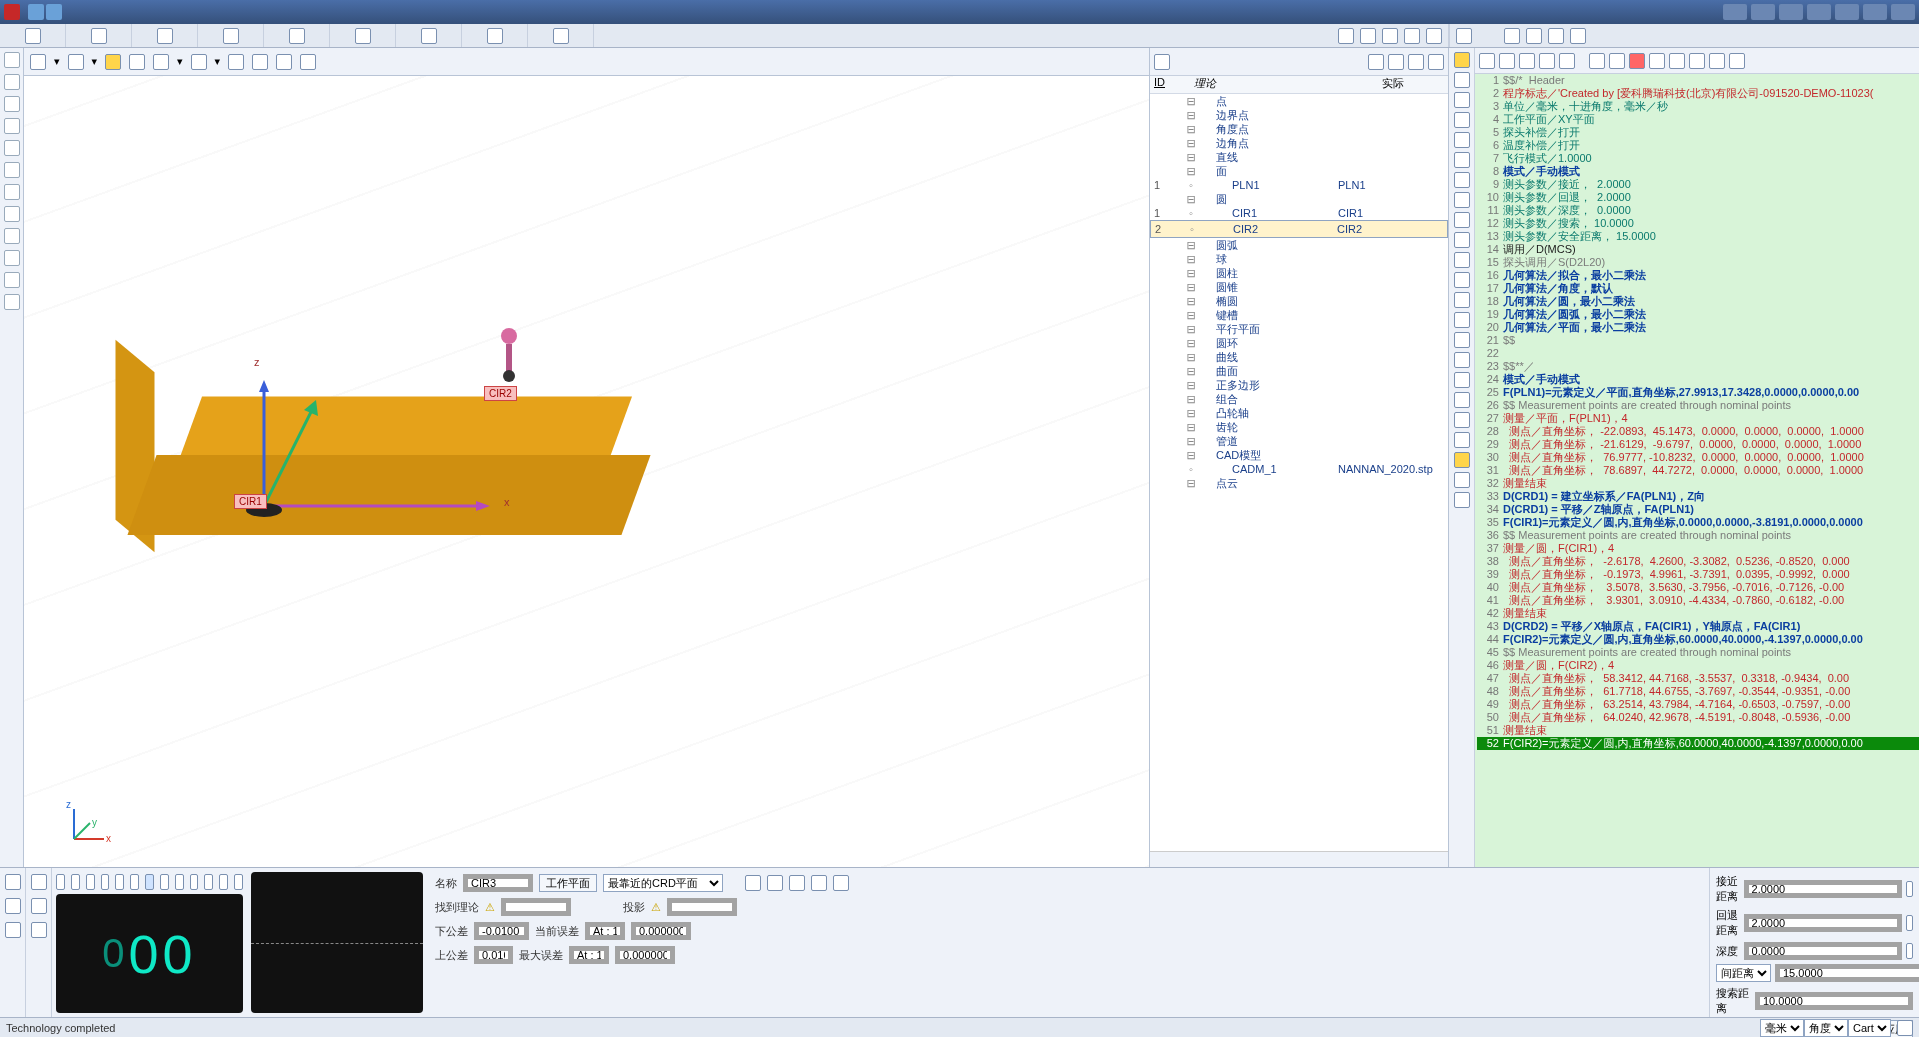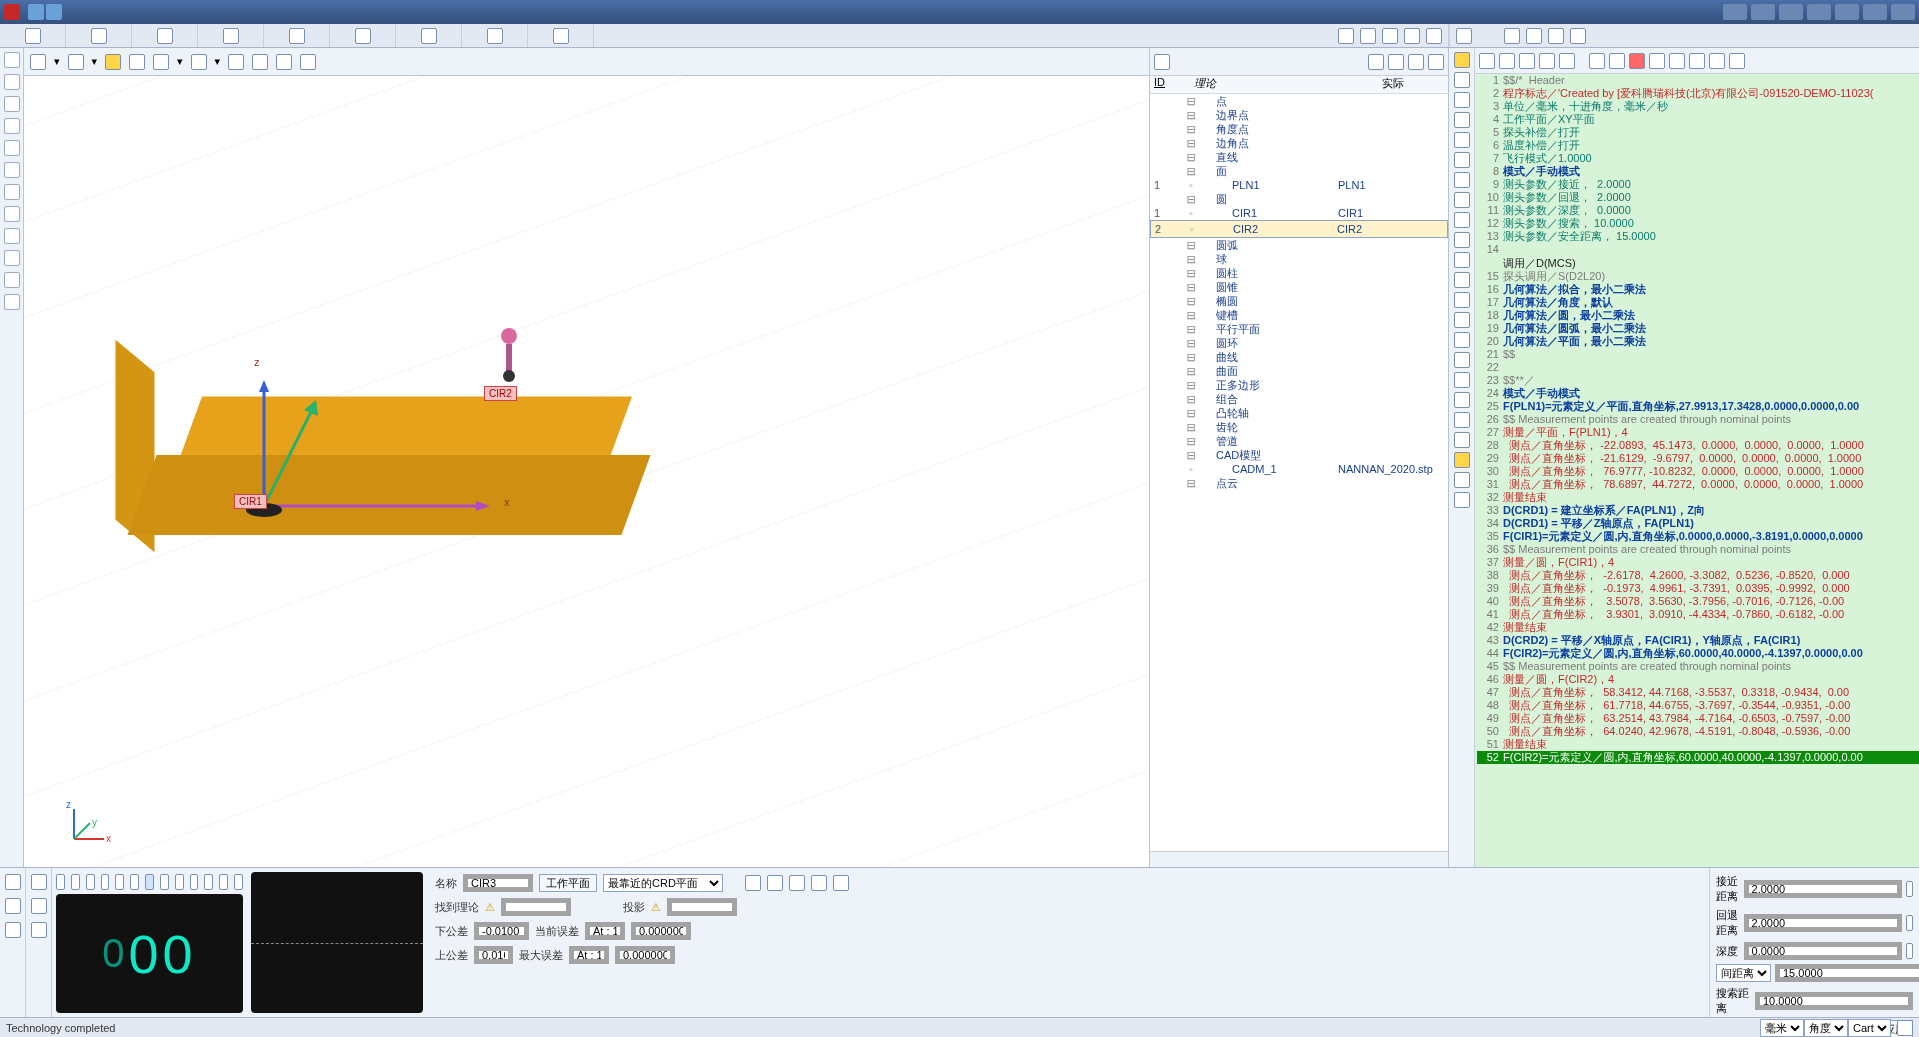--- a/index.html
+++ b/index.html
@@ -53,21 +53,21 @@
 
 
 .codepanel { flex: 0 0 470px; display:flex; background:#fff; }
 .codepanel .lefttabs { width:26px; background:#eef2f9; border-right:1px solid #c7d0df; display:flex; flex-direction:column; align-items:center; gap:4px; padding:4px 0;}
 .codepanel .main { flex:1; display:flex; flex-direction:column; }
 .codetb { height:26px; background:#eef2f9; border-bottom:1px solid #c7d0df; display:flex; align-items:center; gap:4px; padding:0 4px;}
 .code { flex:1; overflow:auto; background:#d8f4d8; font-family: Consolas, monospace; font-size:11px; line-height:13px; white-space:pre; padding-left:2px;}
 .code .ln { display:flex; }
 .code .num { width:26px; text-align:right; color:#777; background:#d8f4d8; padding-right:4px; user-select:none;}
 .code .txt { flex:1; }
-.c-red{color:#c3272b;} .c-blue{color:#0a3ea0;font-weight:bold;} .c-teal{color:#0a7a6d;} .c-gray{color:#7a7a7a;} .c-dk{color:#1a1a1a;margin-top:14px;}
+.c-red{color:#c3272b;} .c-blue{color:#0a3ea0;font-weight:bold;} .c-teal{color:#0a7a6d;} .c-gray{color:#7a7a7a;} .c-dk{color:#1a1a1a;}
 .code .hl { background:#0b8a0b; color:#fff; }
 .code .hl .num{ background:#0b8a0b; color:#fff;}
 
 
 .bottom { height:150px; background:#eef2f9; border-top:1px solid #a8b4c8; display:flex; }
 .bottom .lvt { width:26px; border-right:1px solid #c7d0df; display:flex;flex-direction:column; gap:8px; padding:6px 2px; align-items:center;}
 .bottom .counterblk { width:195px; display:flex; flex-direction:column; padding:4px; gap:2px;}
 .shapes { display:flex; gap:6px; align-items:center; height:20px;}
 .counter { flex:1; background:#111; border-radius:4px; display:flex; align-items:center; justify-content:center; color:#0fe8c6; font-family:monospace; font-size:54px; letter-spacing:4px; }
 .spark { width:180px; background:#111; border-radius:4px; position:relative;}

